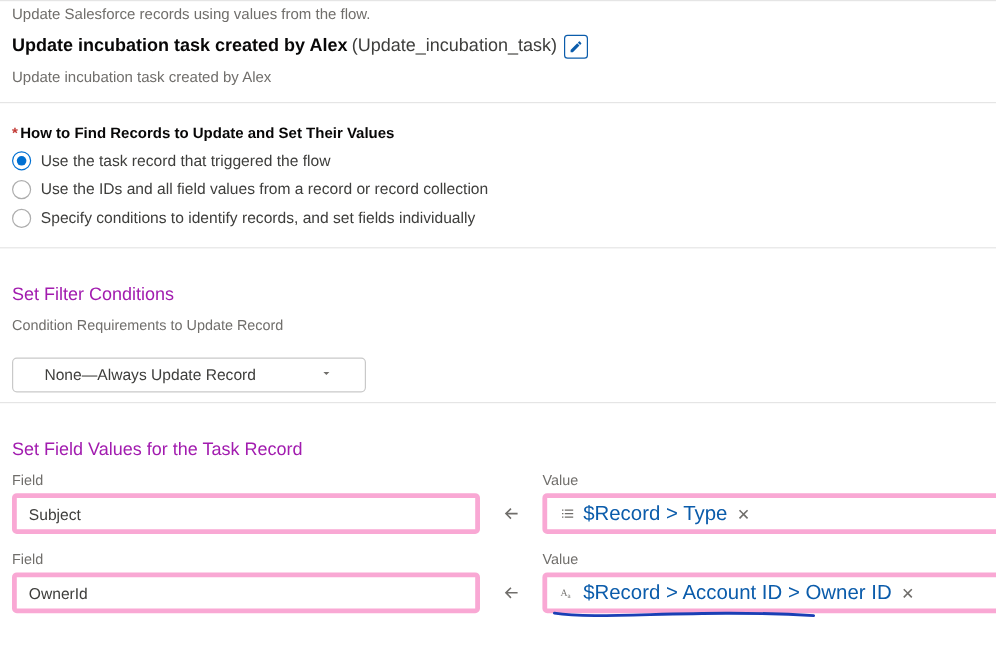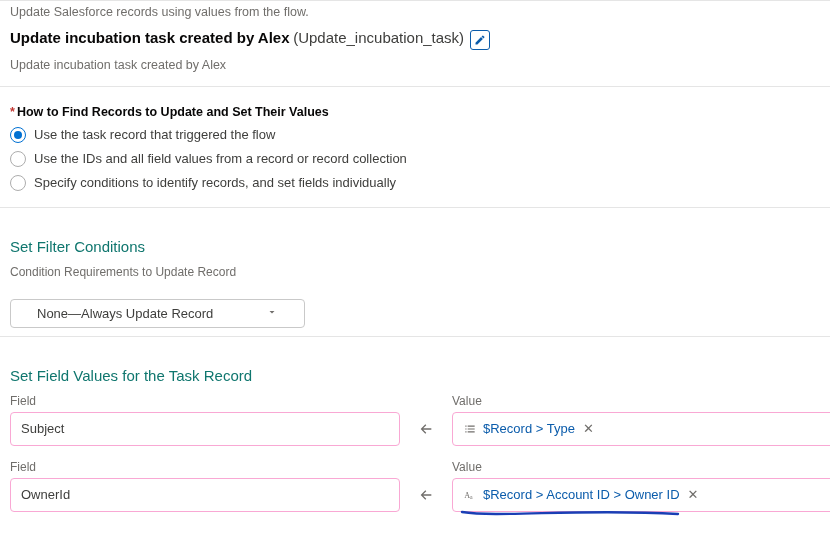--- a/index.html
+++ b/index.html
@@ -53,21 +53,21 @@
   }
   .edit-btn svg { width: 12px; height: 12px; }
   .subtitle {
     color: #706e6b;
     font-size: 12.5px;
     margin-bottom: 8px;
   }
 
   .sec-heading {
     font-size: 15px;
-    color: #0f766e;
+    color: #a21caf;
     margin: 4px 0 10px 0;
     font-weight: 400;
   }
   .sub-label {
     font-size: 12px;
     color: #706e6b;
     margin-bottom: 20px;
   }
   .req-label {
     font-size: 12.5px;
@@ -113,21 +113,21 @@
     grid-template-columns: 390px 28px 390px 28px;
     column-gap: 12px;
     align-items: start;
   }
   .col-label {
     font-size: 12px;
     color: #706e6b;
     margin-bottom: 4px;
   }
   .input-box {
-    border: 1px solid #f9a8d4;
+    border: 4px solid #f9a8d4;
     border-radius: 4px;
     padding: 6px 10px;
     width: 390px;
     background: #fff;
     height: 34px;
     display: flex;
     align-items: center;
     gap: 6px;
   }
   .arrow-cell {
@@ -143,21 +143,21 @@
     align-items: center;
     justify-content: center;
     height: 34px;
     width: 28px;
     border: 1px solid #c9c9c9;
     border-radius: 4px;
     margin-left: 4px;
     color: #706e6b;
     cursor: pointer;
   }
-  .ref-link { color: #0b5cab; font-size: 13px; }
+  .ref-link { color: #0b5cab; font-size: 17px; }
   .clear-x { color: #706e6b; margin-left: 2px; cursor: pointer; }
   .icon-slot { color: #706e6b; display: inline-flex; }
   .icon-slot svg { width: 14px; height: 14px; }
   .row-block { margin-bottom: 14px; position: relative; }
   .underline-annot {
     position: absolute;
     left: 450px;
     width: 220px;
     bottom: -8px;
     pointer-events: none;

